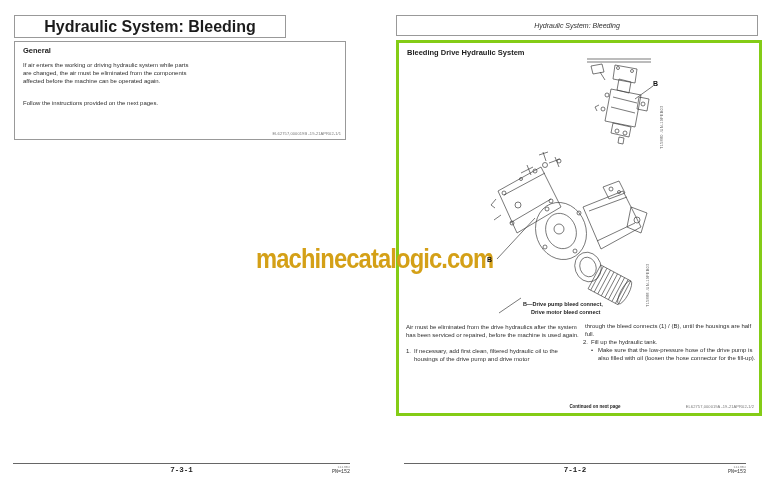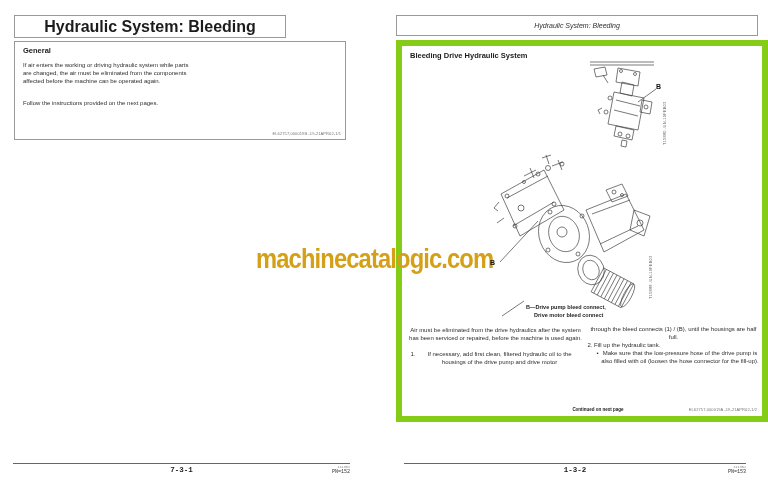--- a/index.html
+++ b/index.html
@@ -11,21 +11,21 @@
   .title-box{left:14px;top:5px;width:270px;height:21px;border:1px solid #999;
              text-align:center;font-weight:bold;font-size:16px;line-height:21px;color:#1c1c1c;}
   .general-box{left:14px;top:31px;width:330px;height:97px;border:1px solid #999;}
   .sec-heading{font-weight:bold;font-size:7.5px;color:#1c1c1c;}
   .body-txt{font-size:6px;line-height:8px;color:#2e2e2e;}
   .doc-code{font-size:4px;color:#777;letter-spacing:0.1px;}
 
   
   .header-box{left:396px;top:5px;width:360px;height:19px;border:1px solid #999;
               text-align:center;font-style:italic;font-size:7px;line-height:19px;color:#2e2e2e;}
-  .content-box{left:396px;top:30px;width:360px;height:370px;border:6px solid #84cc16;text-align:center;}
+  .content-box{left:396px;top:30px;width:360px;height:370px;border:3px solid #84cc16;}
 
   .fig-callout{font-weight:bold;font-size:7px;color:#111;z-index:4;}
   .fig-id{writing-mode:vertical-rl;transform:rotate(180deg);font-size:4px;color:#666;
           letter-spacing:0.2px;z-index:1;}
   .caption-line{font-weight:bold;font-size:5.5px;color:#1c1c1c;line-height:8px;}
 
   .col{width:173px;}
   .list-item{display:flex;margin-top:8px;}
   .list-item .num{width:8px;flex:0 0 8px;}
   .bullet-item{display:flex;margin-left:8px;}
@@ -165,21 +165,21 @@
           <span>Make sure that the low-pressure hose of the drive pump is also filled with oil (loosen the hose connector for the fill-up).</span>
         </div>
       </div>
 
       <div class="abs continued" style="left:196px;top:361px;">Continued on next page</div>
       <div class="abs doc-code" style="right:5px;top:361px;">EL62757,000019A  -19-21APR02-1/2</div>
     </div>
 
     <div class="abs footer" style="left:404px;width:342px;">
       <div class="footer-rule"></div>
-      <div class="page-num">1-3-2</div>
+      <div class="page-num">7-1-2</div>
       <div class="footer-tiny">
         <div class="date-code">111302</div>
         <div class="pn">PN=153</div>
       </div>
     </div>
   </div>
 
   <div class="abs watermark" style="color: rgb(212, 160, 23);">machinecatalogic.com</div>
 </div>
 

